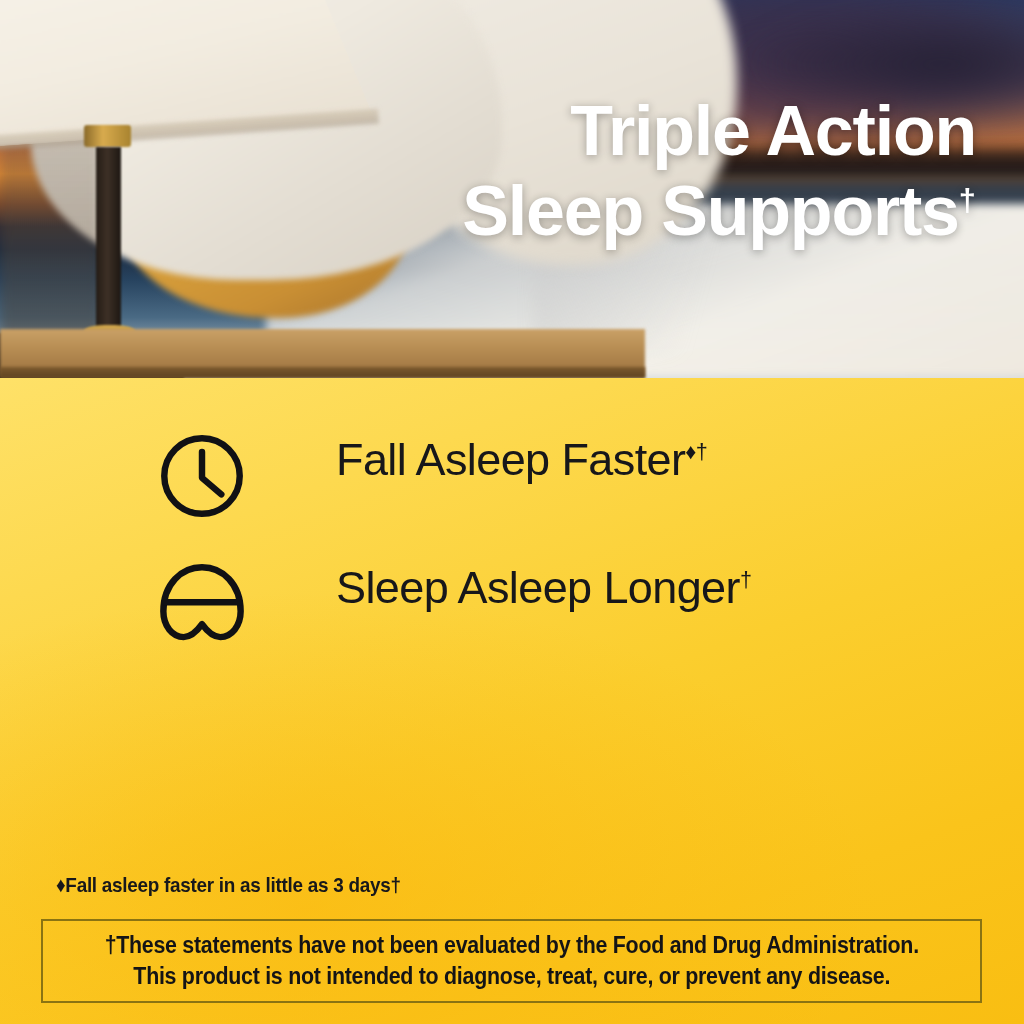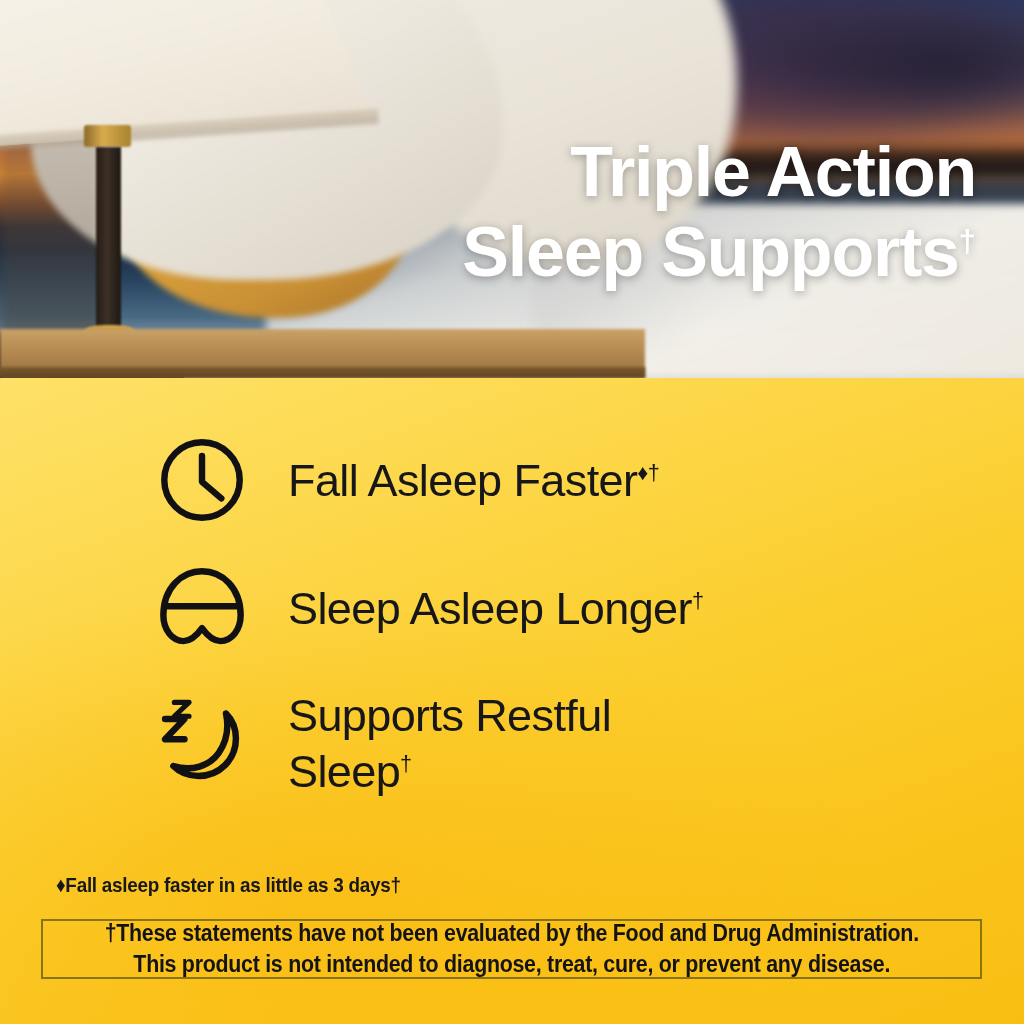--- a/index.html
+++ b/index.html
@@ -262,21 +262,20 @@
     top: 92px;
     width: 640px;
     text-align: right;
     color: #ffffff;
     font-weight: 700;
     font-size: 70px;
     line-height: 1.14;
     letter-spacing: -1.2px;
     text-shadow: 0 2px 10px rgba(0,0,0,0.32);
     white-space: nowrap;
-    margin-top: 41px;
   }
   .headline .ln { display: block; }
   .headline sup {
     font-size: 0.44em;
     vertical-align: super;
     letter-spacing: 0;
   }
 
   
   .panel {
@@ -291,23 +290,24 @@
   }
 
   .benefits {
     position: absolute;
     left: 150px;
     top: 48px;
     right: 60px;
   }
   .benefit {
     display: flex;
-    align-items: center;
+    align-items: flex-start;
     margin-bottom: 24px;
     min-height: 104px;
+    gap: 48px;
   }
   .benefit-icon {
     width: 104px;
     flex: 0 0 104px;
     display: flex;
     align-items: flex-start;
     justify-content: center;
     padding-top: 4px;
   }
   .benefit-text {
@@ -335,21 +335,21 @@
     letter-spacing: -0.3px;
     transform: scaleX(0.9);
     transform-origin: left center;
   }
 
   .disclaimer-box {
     position: absolute;
     left: 41px;
     top: 541px;
     width: 941px;
-    height: 60px;
+    height: 84px;
     border: 2px solid #8a7312;
     box-sizing: border-box;
     display: flex;
     align-items: center;
     justify-content: center;
   }
   .disclaimer-text {
     font-size: 23px;
     font-weight: 700;
     color: #141416;
@@ -417,34 +417,20 @@
           <svg width="96" height="92" viewBox="0 0 104 100" aria-hidden="true">
             <path d="M10 58 C10 28, 30 10, 52 10 C74 10, 94 28, 94 58
                      C94 74, 84 86, 72 86 C63 86, 57 79, 52 72
                      C47 79, 41 86, 32 86 C20 86, 10 74, 10 58 Z" fill="none" stroke="#111114" stroke-width="7" stroke-linejoin="round"></path>
             <line x1="11" y1="48" x2="93" y2="48" stroke="#111114" stroke-width="7" stroke-linecap="round"></line>
           </svg>
         </div>
         <div class="benefit-text"><span>Sleep Asleep Longer</span><sup>†</sup></div>
       </div>
 
-      <div class="benefit">
-        <div class="benefit-icon">
-          <svg width="98" height="96" viewBox="0 0 104 104" aria-hidden="true">
-            <path d="M78 20 C92 34, 93 60, 77 76 C61 92, 35 91, 21 77
-                     C41 83, 60 77, 70 63 C79 50, 81 34, 78 20 Z" fill="none" stroke="#111114" stroke-width="7" stroke-linejoin="round"></path>
-            <path d="M12 26 L33 26 L12 48 L33 48" fill="none" stroke="#111114" stroke-width="7" stroke-linecap="round" stroke-linejoin="round"></path>
-            <path d="M22 8 L38 8 L22 23 L38 23" fill="none" stroke="#111114" stroke-width="5.5" stroke-linecap="round" stroke-linejoin="round"></path>
-          </svg>
-        </div>
-        <div class="benefit-text">
-          <span>Supports Restful</span><br>
-          <span>Sleep</span><sup>†</sup>
-        </div>
-      </div>
 
     </div>
 
     <div class="footnote-diamond">♦Fall asleep faster in as little as 3 days†</div>
 
     <div class="disclaimer-box">
       <div class="disclaimer-text">
         <span class="ln">†These statements have not been evaluated by the Food and Drug Administration.</span>
         <span class="ln">This product is not intended to diagnose, treat, cure, or prevent any disease.</span>
       </div>

